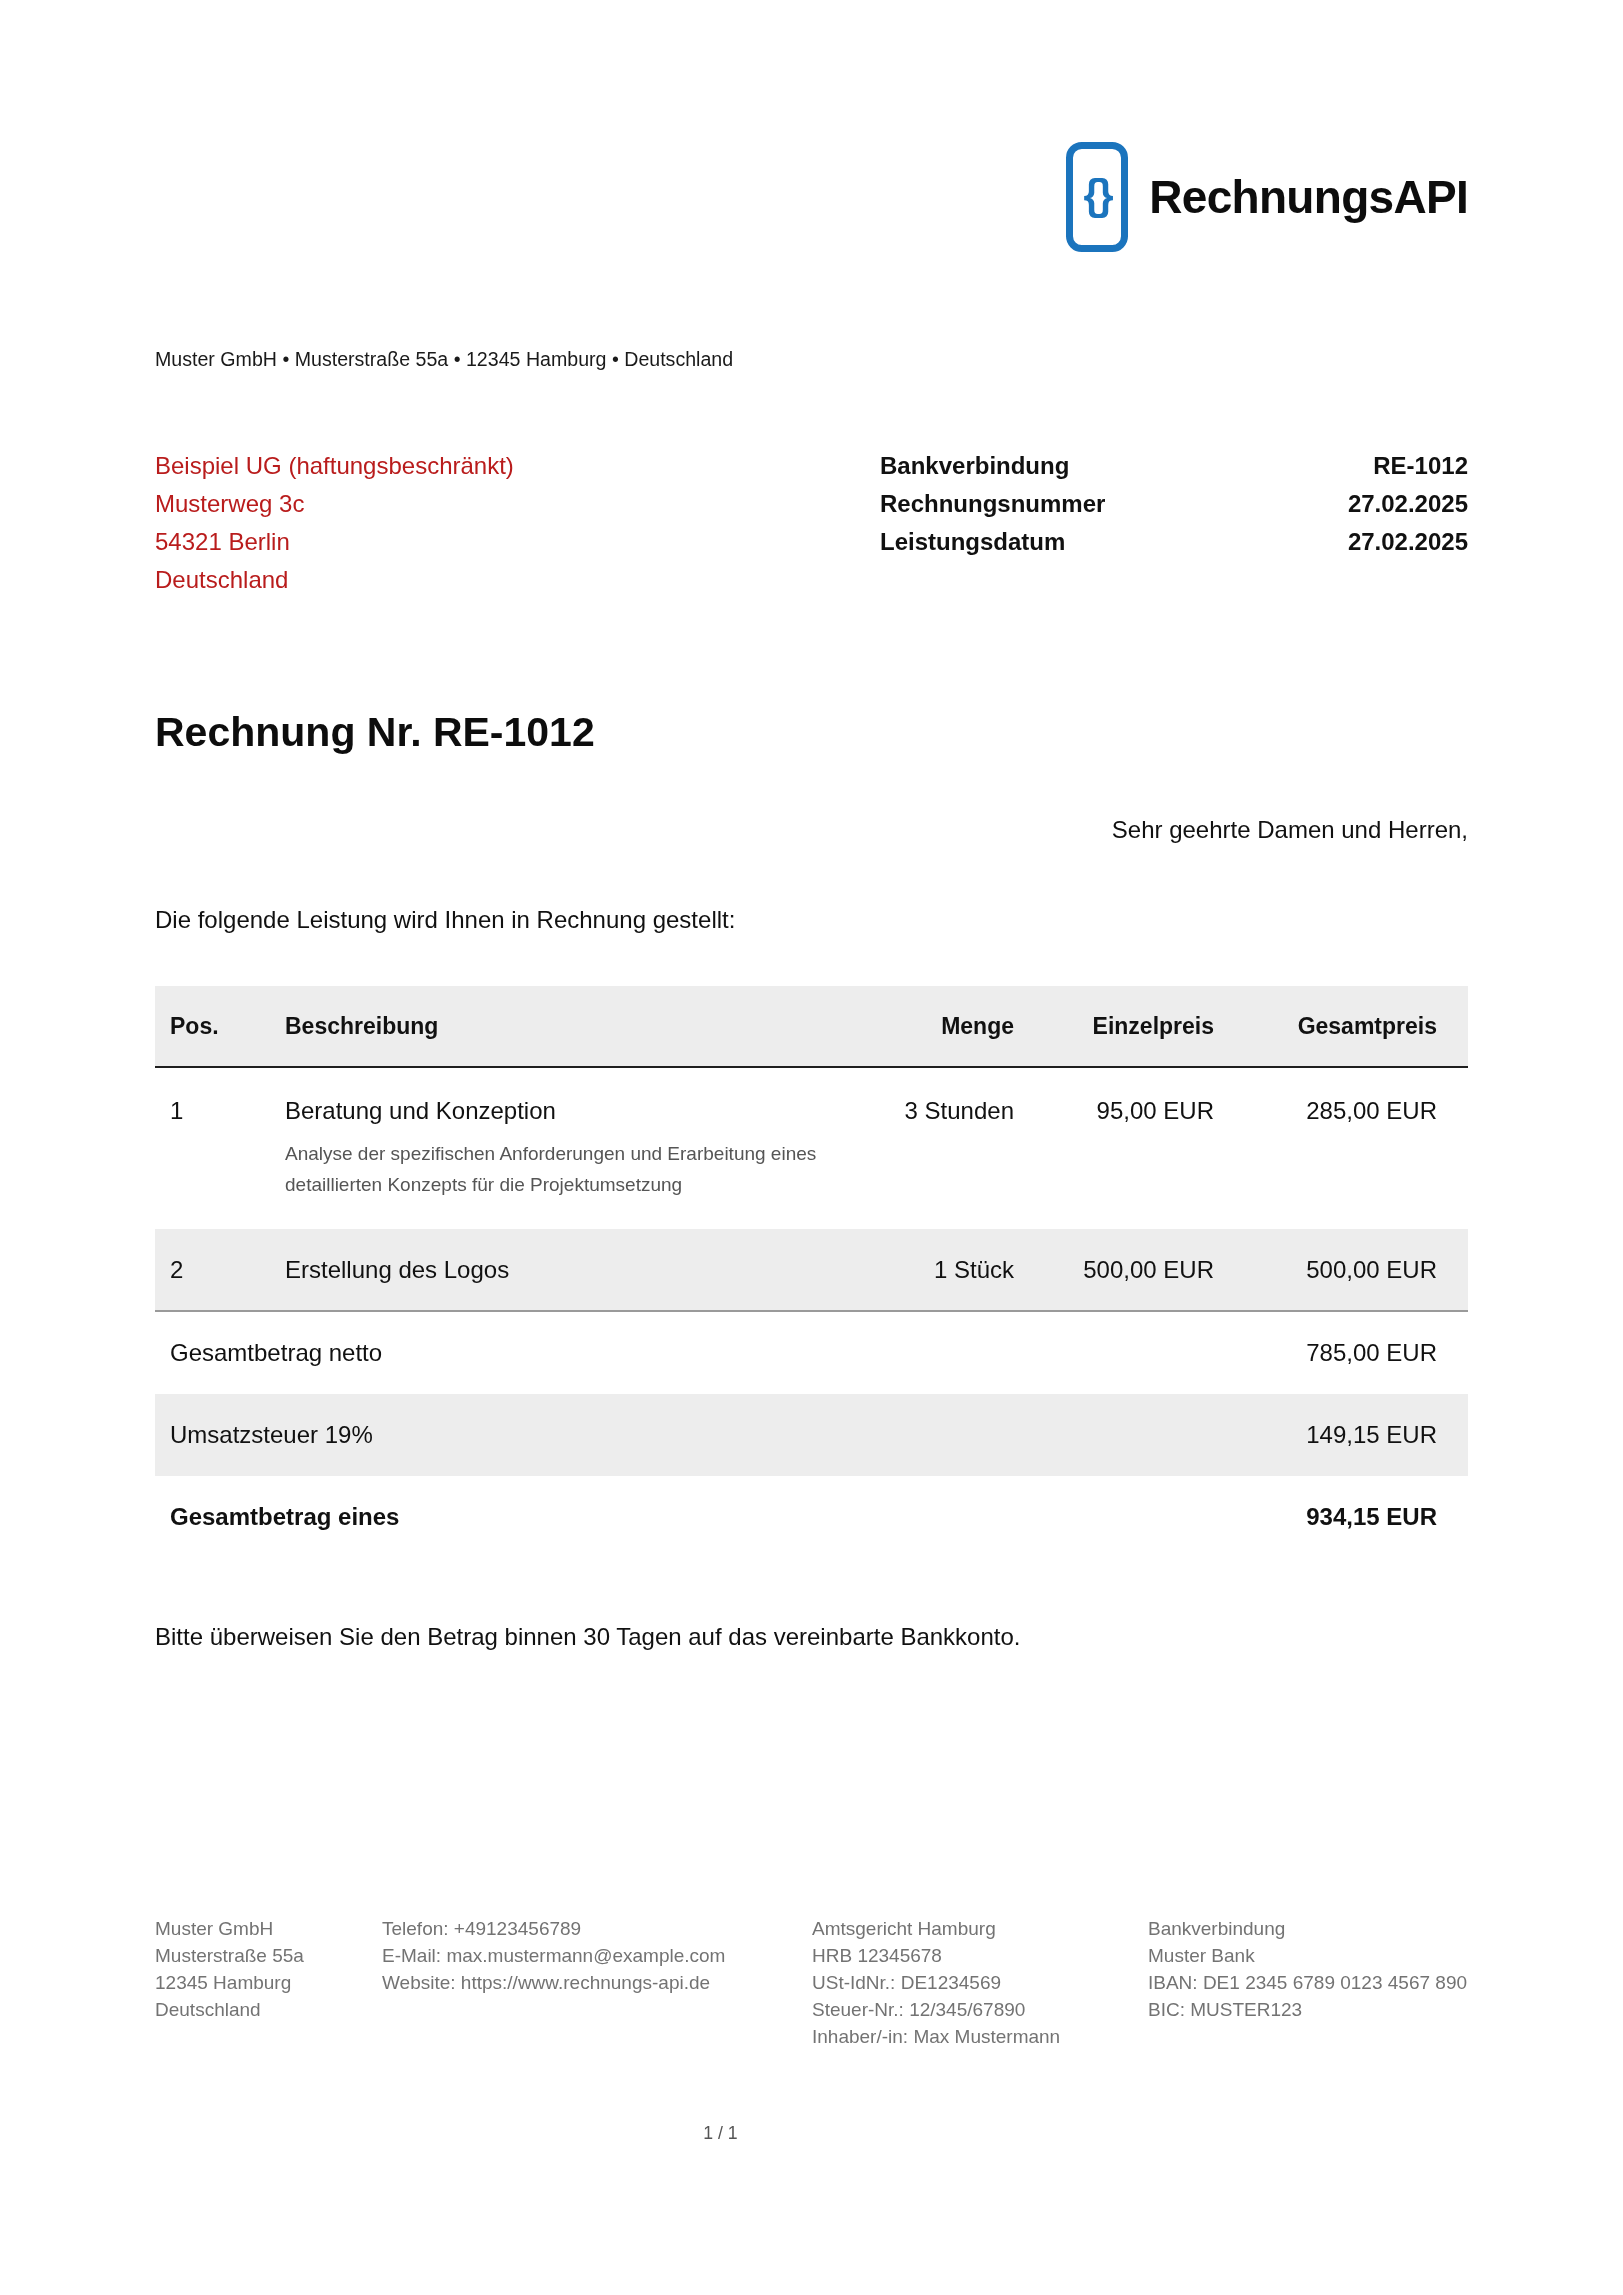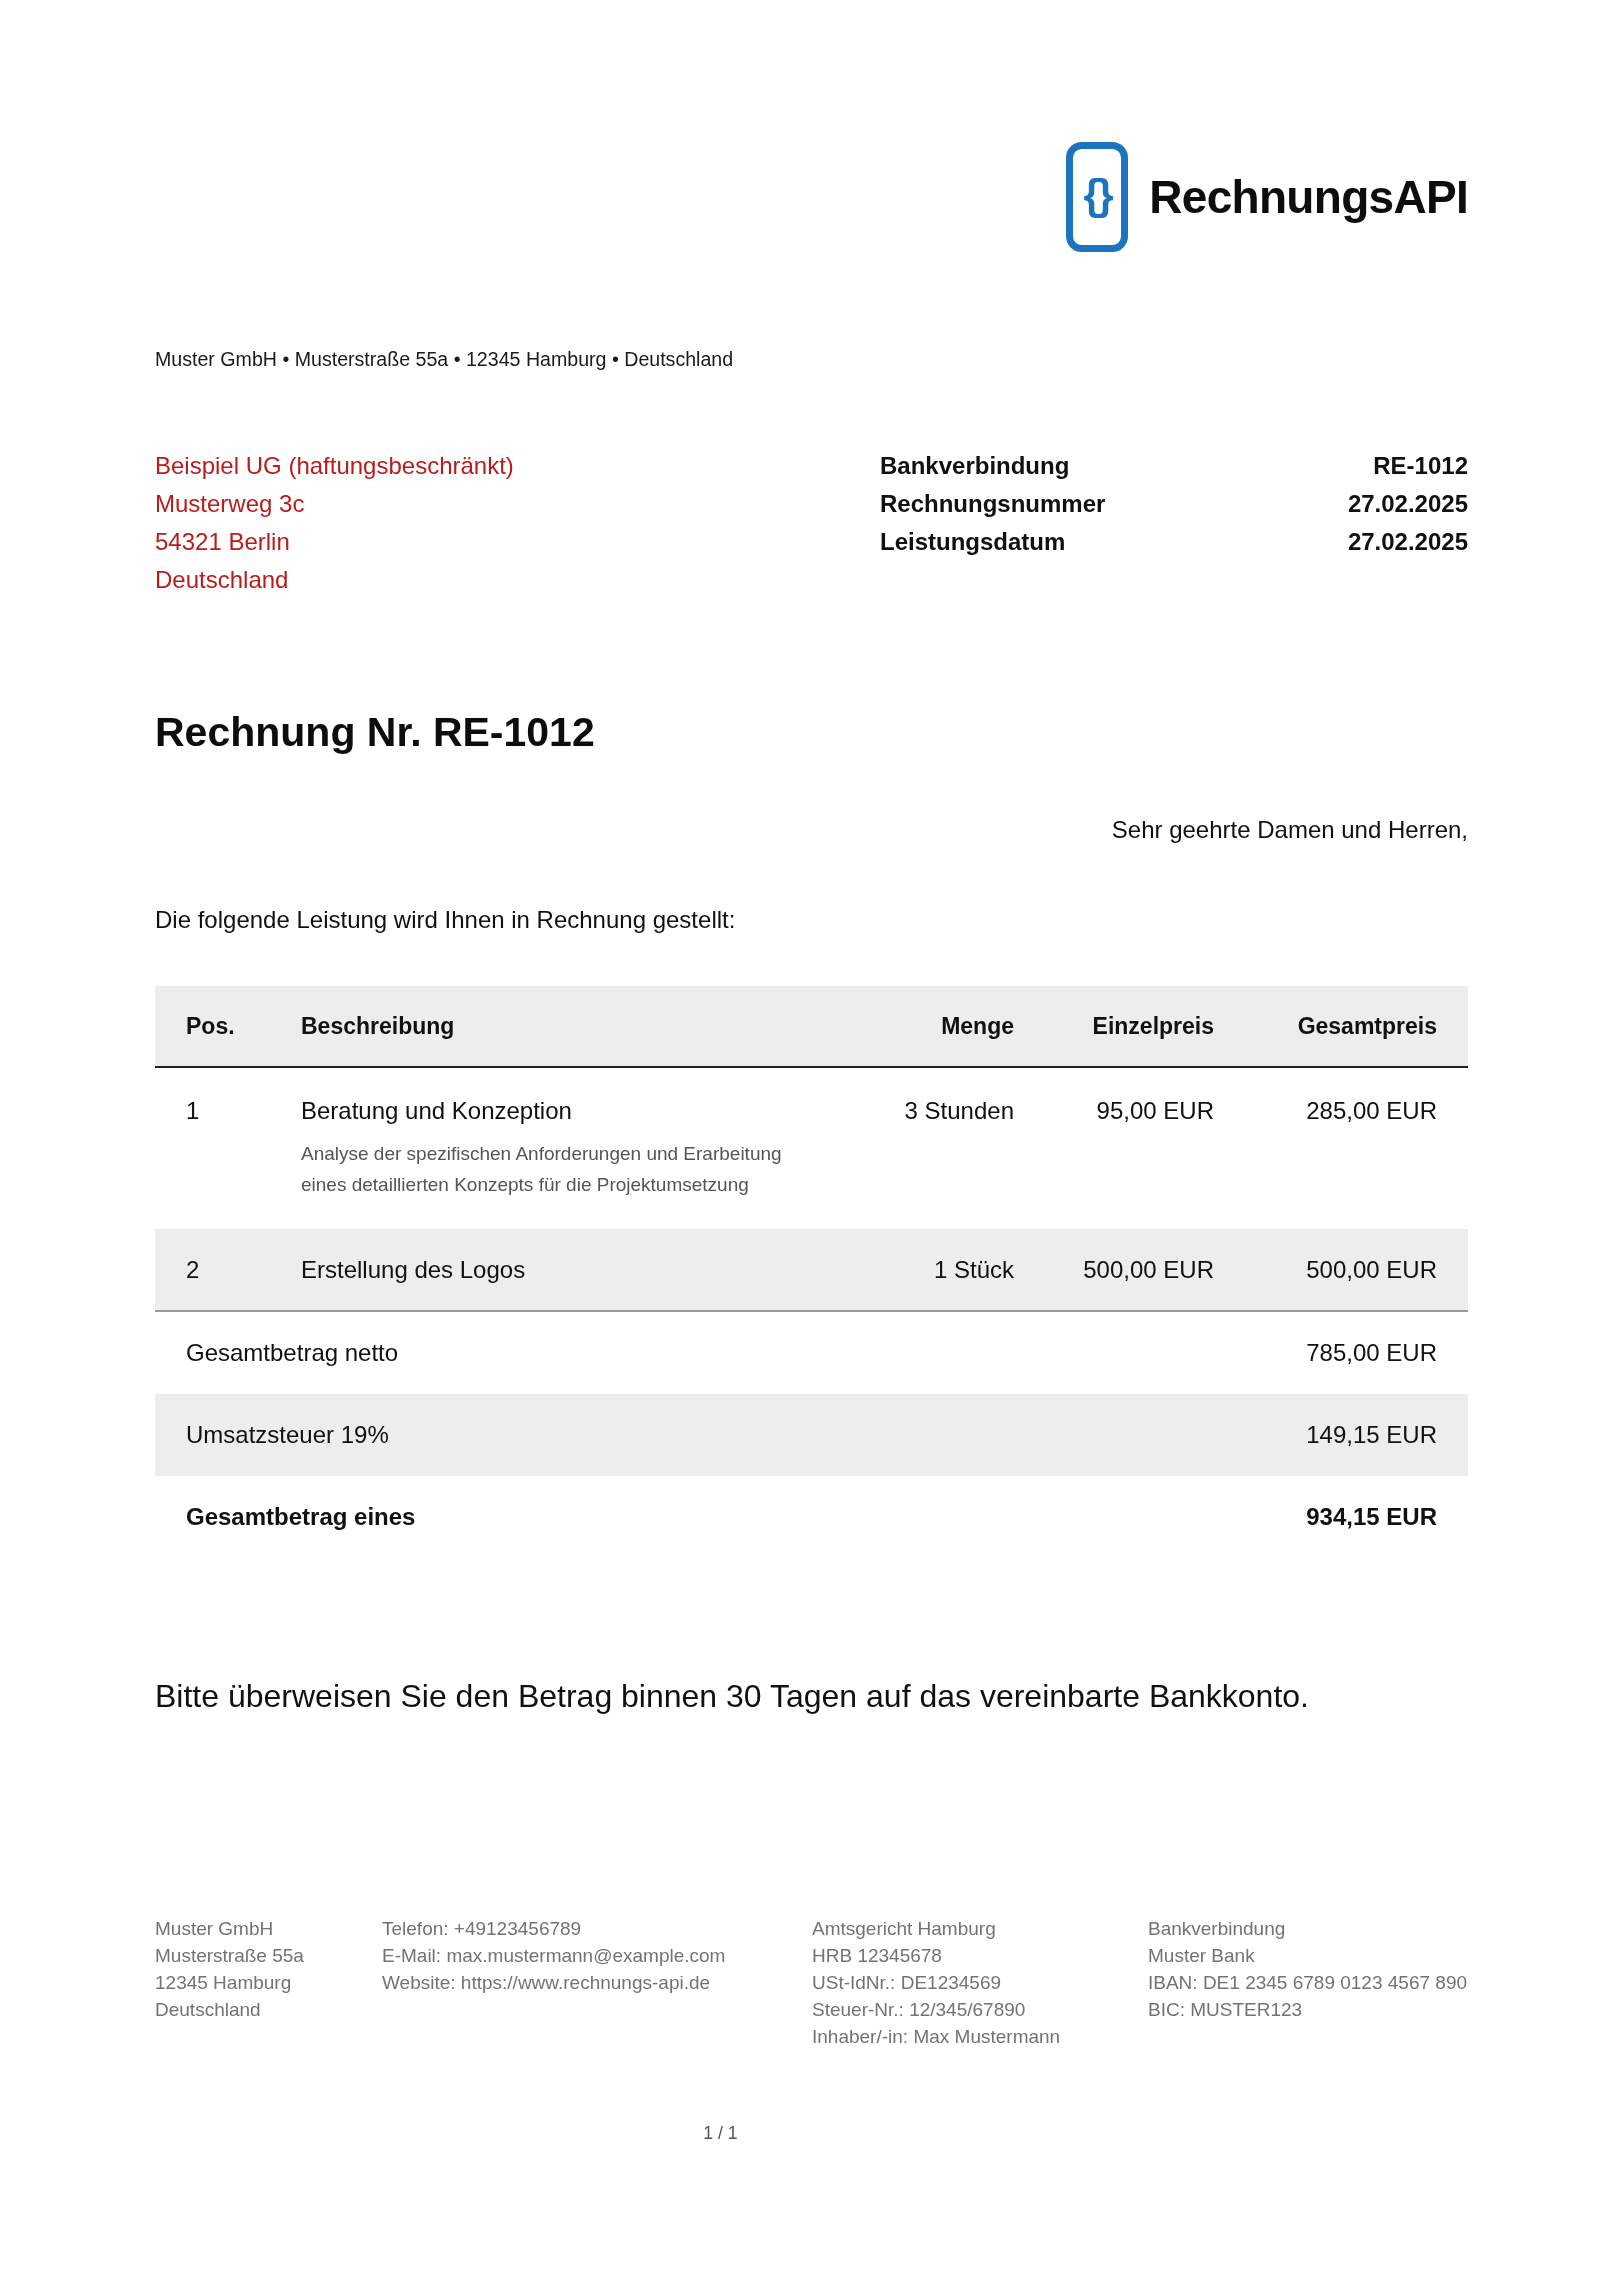--- a/index.html
+++ b/index.html
@@ -22,38 +22,38 @@
   .recipient { font-size:24px; line-height:38px; color:#b91c1c; }
   .meta { width:588px; font-size:24px; font-weight:700; line-height:38px; color:#111; }
   .meta-row { display:flex; justify-content:space-between; }
 
   .title { margin-top:110px; font-size:41px; font-weight:700; color:#0d0d0d; }
   .greeting { margin-top:60px; font-size:24px;text-align:right; }
   .intro { margin-top:62px; font-size:24px; }
 
   
   .table { margin-top:52px; }
-  .trow { display:flex; padding:0 31px 0 31px; }
+  .trow { display:flex; padding:0 31px 0 15px; }
   .col-pos { width:115px; }
   .col-desc { flex:1; }
   .col-qty { width:196px; text-align:right; }
   .col-unit { width:200px; text-align:right; }
   .col-total { width:223px; text-align:right; }
   .thead { height:82px; align-items:center; background:#ededed; border-bottom:2.6px solid #1f1f1f;
            font-size:23px; font-weight:700; }
   .item1 { background:#ffffff; padding-top:29px; padding-bottom:29px; font-size:24px; }
   .desc-detail { margin-top:13px; font-size:19px; line-height:31px; color:#555555; max-width:576px; }
   .item2 { height:83px; align-items:center; background:#ededed; border-bottom:2.6px solid #9a9a9a; font-size:24px; }
   .totrow { height:82px; align-items:center; font-size:24px; }
   .totrow .tot-label { flex:1; text-align:left; }
   .tot-netto { background:#ffffff; }
   .tot-ust { background:#ededed; }
   .tot-brutto { background:#ffffff; font-weight:700; }
 
-  .payment { margin-top:120px; font-size:32px; }
+  .payment { margin-top:65px; font-size:24px; }
 
   
   .footer { position:absolute; left:0; top:1915px; width:1623px; font-size:19px; line-height:27px; color:#737373; }
   .fcol { position:absolute; top:0; white-space:nowrap; }
   .fcol1 { left:155px; }
   .fcol2 { left:382px; }
   .fcol3 { left:812px; }
   .fcol4 { left:1148px; }
 
   .page-num { position:absolute; left:0; top:2123px; width:1441px; text-align:center; font-size:17.7px; color:#555555; }

